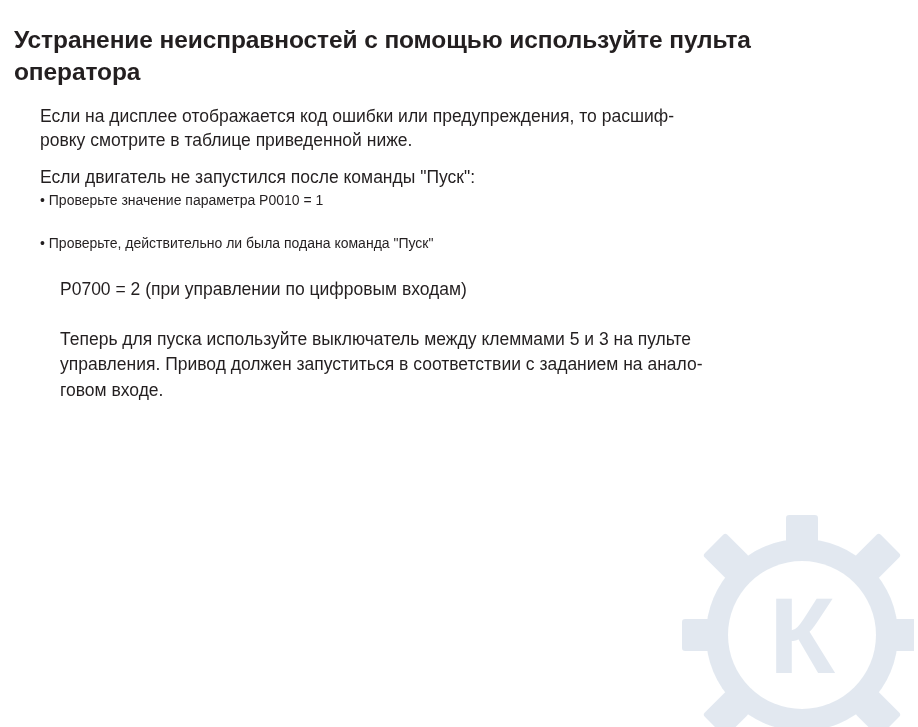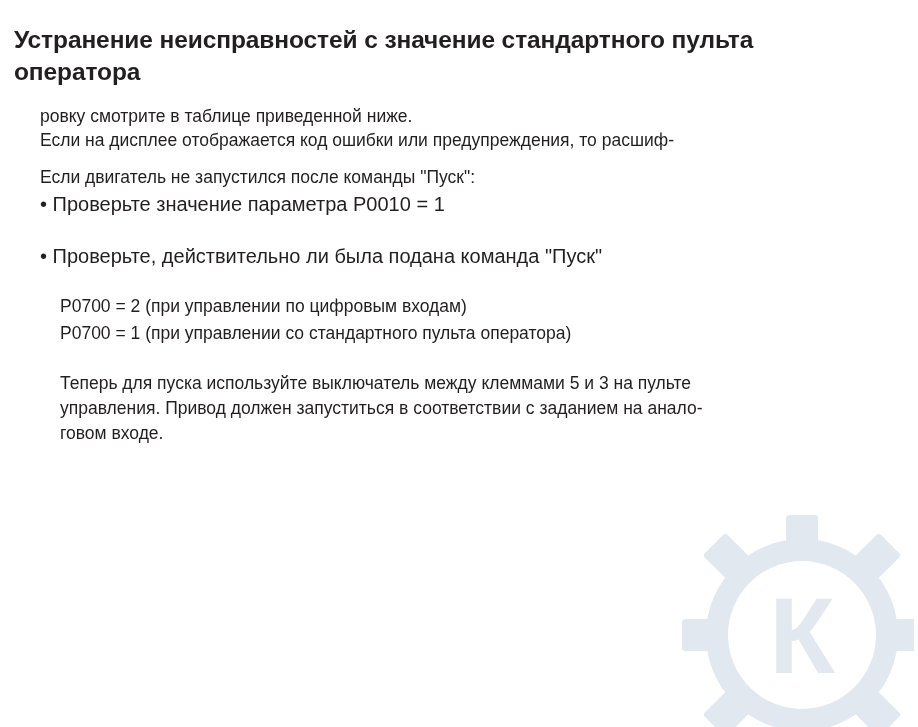--- a/index.html
+++ b/index.html
@@ -62,21 +62,21 @@
 
   .gap-lg { margin-top: 24px; }
   .gap-md { margin-top: 13px; }
   .gap-xs { margin-top: 2px; }
 
   .spaced-lines {
     line-height: 2.1;
   }
 
   .bullet-line {
-    font-size: 20px;
+    font-size: 14px;
     line-height: 1.36;
   }
 
   .tight {
     line-height: 1.45;
     margin-left: 20px;
   }
 </style>
 </head>
 <body>
@@ -94,35 +94,34 @@
         <rect x="36" y="32" width="32" height="34" rx="3" transform="rotate(-45 52 49)"></rect>
         <rect x="188" y="32" width="32" height="34" rx="3" transform="rotate(45 204 49)"></rect>
         <rect x="36" y="190" width="32" height="34" rx="3" transform="rotate(45 52 207)"></rect>
         <rect x="188" y="190" width="32" height="34" rx="3" transform="rotate(-45 204 207)"></rect>
       </g>
     </g>
     <circle cx="128" cy="128" r="74" fill="#ffffff"></circle>
     <text x="128" y="128" font-family="Liberation Sans, sans-serif" font-size="108" font-weight="bold" fill="#c6d3e3" text-anchor="middle" dominant-baseline="central">К</text>
   </svg>
 
-  <h1 class="doc-title">Устранение неисправностей с значение стандартного пульта оператора</h1>
+  <h1 class="doc-title">Устранение неисправностей с помощью используйте пульта оператора</h1>
 
   <div class="body-block">
 
     <div class="spaced-lines">
+      <p class="para">Если на дисплее отображается код ошибки или предупреждения, то расшиф-</p>
       <p class="para">ровку смотрите в таблице приведенной ниже.</p>
-      <p class="para">Если на дисплее отображается код ошибки или предупреждения, то расшиф-</p>
     </div>
 
     <p class="para gap-md">Если двигатель не запустился после команды "Пуск":</p>
     <p class="para gap-xs bullet-line">• Проверьте значение параметра P0010 = 1</p>
     <p class="para gap-lg bullet-line">• Проверьте, действительно ли была подана команда "Пуск"</p>
 
     <p class="para gap-lg tight">P0700 = 2 (при управлении по цифровым входам)</p>
-    <p class="para gap-xs tight">P0700 = 1 (при управлении со стандартного пульта оператора)</p>
 
 
 
     <p class="para gap-lg tight">Теперь для пуска используйте выключатель между клеммами 5 и 3 на пульте
 управления. Привод должен запуститься в соответствии с заданием на анало-
 говом входе.</p>
 
   </div>
 </div>
 

